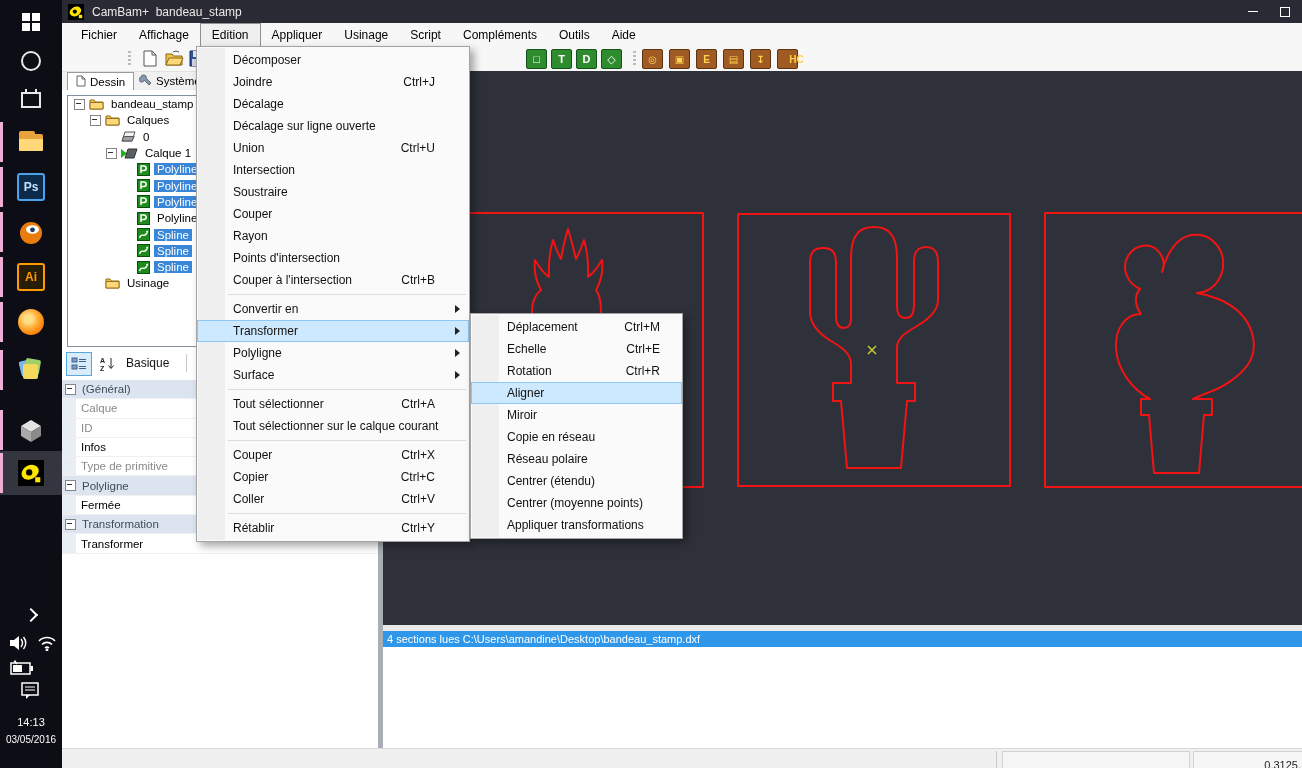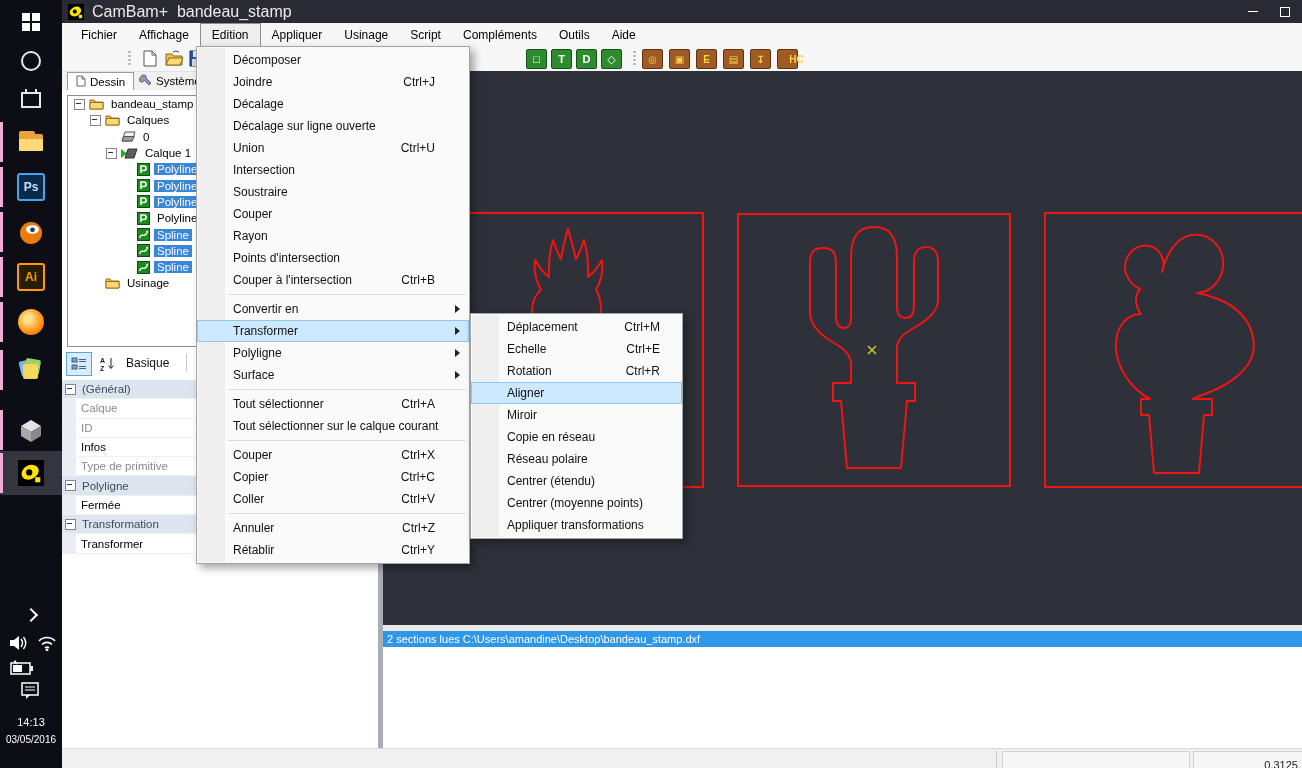--- a/index.html
+++ b/index.html
@@ -32,21 +32,21 @@
   .notes-ic .n1{background:#7cb6e8;left:1px;top:1px;transform:rotate(-14deg);}
   .notes-ic .n2{background:#9ed06a;left:6px;top:0;transform:rotate(10deg);}
   .notes-ic .n3{background:#f5d95c;left:4px;top:5px;}
   .cb-ic{width:26px;height:26px;background:#000;display:flex;align-items:center;justify-content:center;}
   .tray{position:absolute;left:0;width:62px;color:#fff;}
   .tb-chevron{width:8px;height:8px;border-top:2px solid #fff;border-right:2px solid #fff;transform:rotate(45deg);}
   .tb-clock{position:absolute;left:0;width:62px;text-align:center;color:#fff;font-size:11px;}
   .tb-date{font-size:10px;}
   
   #titlebar{position:absolute;left:62px;top:0;width:1240px;height:23px;background:#2a2a34;display:flex;align-items:center;}
-  #title-text{color:#eceaea;margin-left:8px;white-space:pre;font-size:16px;}
+  #title-text{color:#eceaea;margin-left:8px;white-space:pre;font-size:12px;}
   .win-btn{position:absolute;top:0;width:30px;height:23px;display:flex;align-items:center;justify-content:center;}
   #btn-min{right:34px;} #btn-restore{right:2px;}
   #btn-min i{display:block;width:10px;height:1px;background:#fff;}
   #btn-restore i{display:block;width:8px;height:8px;border:1px solid #fff;position:relative;background:#2a2a34;}
   #btn-restore i::before{content:"";position:absolute;left:2px;top:-3px;width:8px;height:8px;border:1px solid #fff;z-index:-1;}
   #menubar{position:absolute;left:62px;top:23px;width:1240px;height:23px;background:#f7f7f7;display:flex;align-items:stretch;padding-left:8px;box-sizing:border-box;}
   .mitem{padding:0 11px;display:flex;align-items:center;color:#000000;}
   .mitem.active{background:#efefef;border:1px solid #8f8f8f;border-bottom:none;}
   #toolbar{position:absolute;left:62px;top:46px;width:1240px;height:26px;background:#f7f7f7;border-bottom:1px solid #e2e2e2;box-sizing:border-box;}
   .grip{position:absolute;top:5px;width:3px;height:16px;background:repeating-linear-gradient(#bbb 0 2px,transparent 2px 4px);}
@@ -497,21 +497,21 @@
 
         <path d="M851 258 C851 233 861 227 874 227 C887 227 897 233 897 258 L897 306 C897 315 900 318 906 318 C912 318 914 313 914 305 L914 262 C914 250 919 247 926 247 C933 247 938 250 938 262 L938 300 C938 311 929 319 917 326 C905 333 897 338 897 348 L897 383 L915 383 L915 401 L907 401 L901 468 L847 468 L841 401 L833 401 L833 383 L851 383 L851 364 C851 354 843 348 831 341 C818 333 810 324 810 312 L810 263 C810 251 815 248 823 248 C831 248 836 251 836 263 L836 316 C836 325 839 328 844 328 C849 328 851 325 851 318 Z"></path>
 
         <path d="M1150 399 C1133 390 1117 370 1116 348 C1115 328 1126 314 1141 314 C1135 306 1134 296 1140 289 C1127 283 1121 268 1128 256 C1135 244 1151 242 1159 252 C1164 258 1165 266 1162 272 C1164 262 1170 248 1180 240 C1190 232 1206 233 1215 243 C1224 252 1226 267 1219 279 C1214 288 1205 293 1197 293 C1210 295 1228 301 1240 313 C1254 327 1258 348 1249 363 C1240 377 1222 388 1207 393 C1202 395 1197 397 1193 399 L1212 399 L1212 415 L1204 415 L1199 473 L1154 473 L1149 415 L1141 415 L1141 399 Z"></path>
       </g>
       <path d="M868 346 l8 8 M876 346 l-8 8" stroke="#c8c832" stroke-width="1.6"></path>
     </svg>
   </div>
 
   <div id="gapstrip"></div>
-  <div id="statusline">2 sections lues C:\Users\amandine\Desktop\bandeau_stamp.dxf</div>
+  <div id="statusline">4 sections lues C:\Users\amandine\Desktop\bandeau_stamp.dxf</div>
   <div id="logarea"></div>
 
   <div id="statusbar">
     <div class="sbsep" style="left:934px"></div>
     <div class="sbpanel" style="left:940px;width:186px;"></div>
     <div class="sbpanel" id="sb-coords" style="left:1131px;right:-1px;">0.3125,</div>
   </div>
 
   <div class="popup" id="edition-menu" style="left:196px;top:46px;width:274px;">
     <div class="gutter"></div>
@@ -584,24 +584,20 @@
       <div class="mrow">
         <span>Copier</span>
         <span class="sc">Ctrl+C</span>
       </div>
       <div class="mrow">
         <span>Coller</span>
         <span class="sc">Ctrl+V</span>
       </div>
       <div class="msep"></div>
       <div class="mrow">
-        <span>Annuler</span>
-        <span class="sc">Ctrl+Z</span>
-      </div>
-      <div class="mrow">
         <span>Rétablir</span>
         <span class="sc">Ctrl+Y</span>
       </div>
     </div>
 
   <div class="popup sub" id="transform-submenu" style="left:470px;top:313px;width:213px;">
     <div class="gutter"></div>
   <div class="mrow">
         <span>Déplacement</span>
         <span class="sc">Ctrl+M</span>

